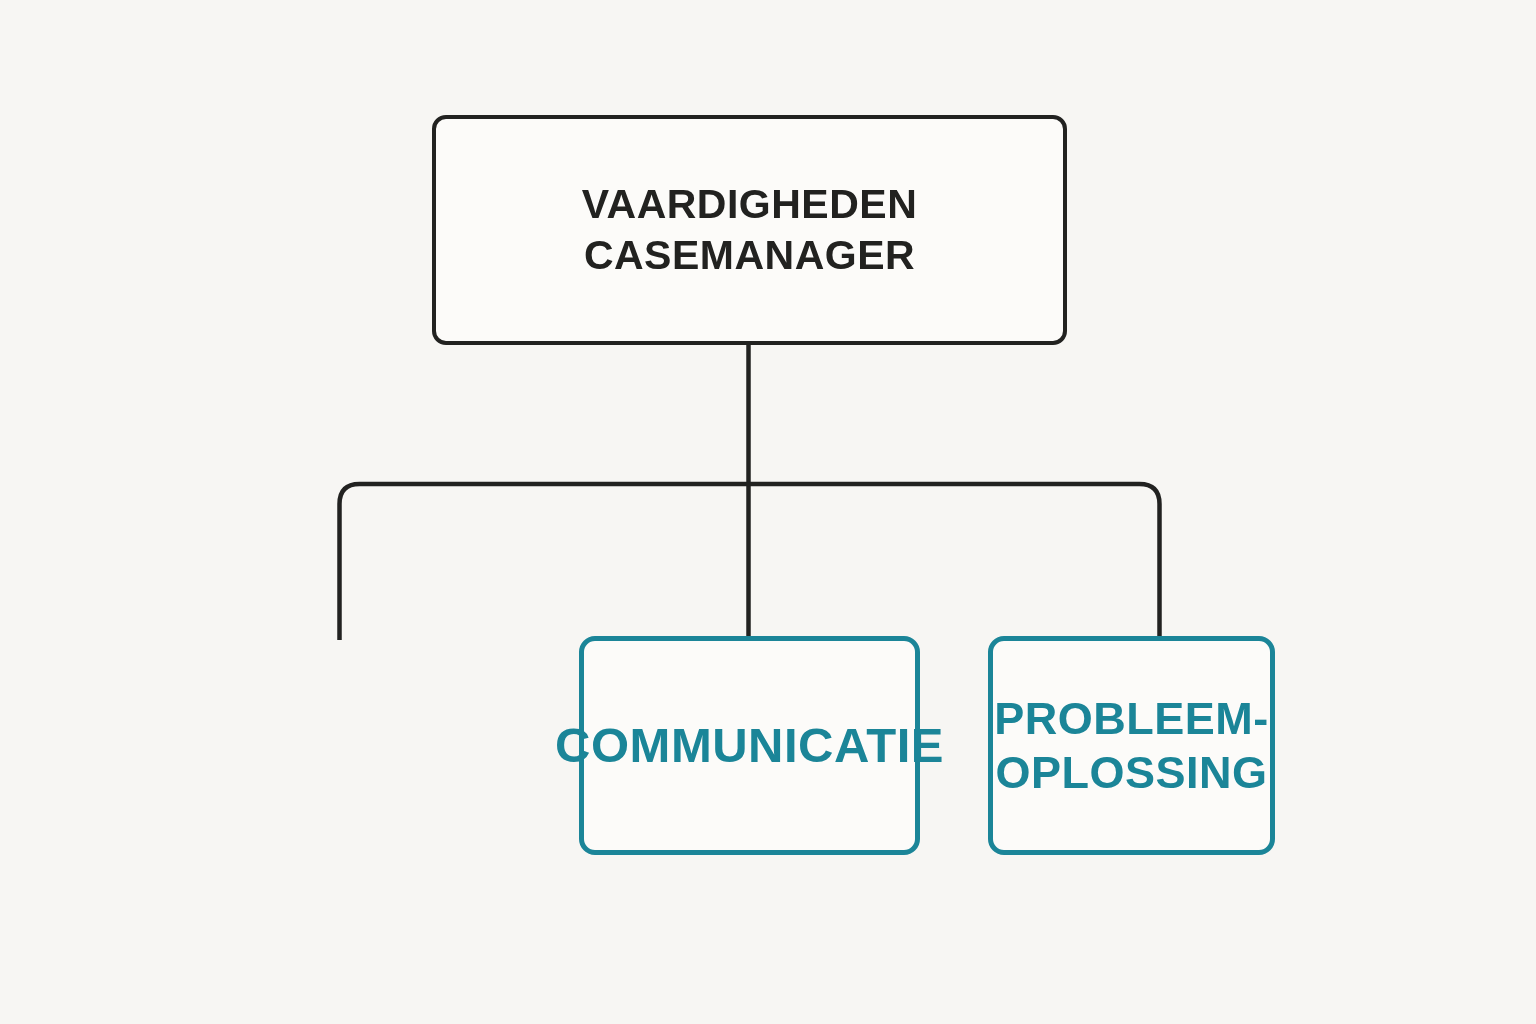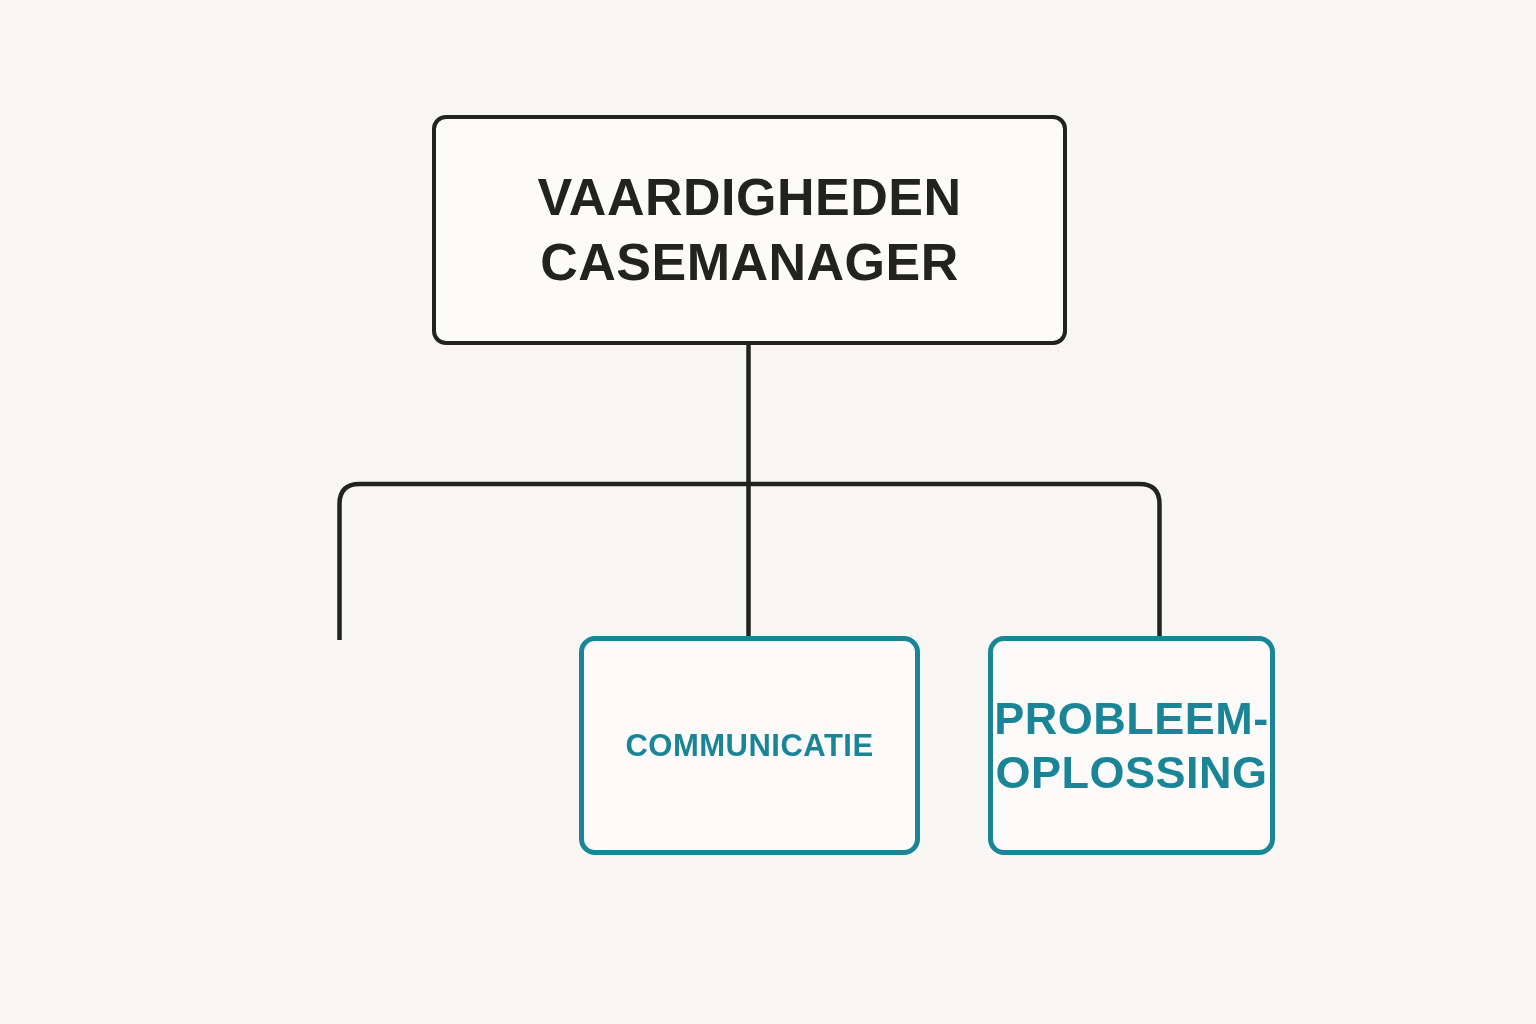--- a/index.html
+++ b/index.html
@@ -33,21 +33,21 @@
     font-weight: bold;
   }
   .node-root {
     left: 432px;
     top: 115px;
     width: 635px;
     height: 230px;
     border: 4px solid #222220;
     border-radius: 14px;
     color: #222220;
-    font-size: 52px;
+    font-size: 41px;
     line-height: 1.25;
     letter-spacing: 0.5px;
   }
   .node-root .label {
     max-width: 520px;
   }
   .node-child {
     top: 636px;
     height: 219px;
     border: 5px solid #1b8598;
@@ -57,21 +57,21 @@
     letter-spacing: 0.5px;
   }
   .node-empathie {
     left: 168px;
     width: 339px;
     font-size: 46px;
   }
   .node-communicatie {
     left: 579px;
     width: 341px;
-    font-size: 31px;
+    font-size: 49px;
   }
   .node-probleem-oplossing {
     left: 988px;
     width: 287px;
     font-size: 45px;
   }
   .node-probleem-oplossing .label {
     max-width: 310px;
   }
   .label {

